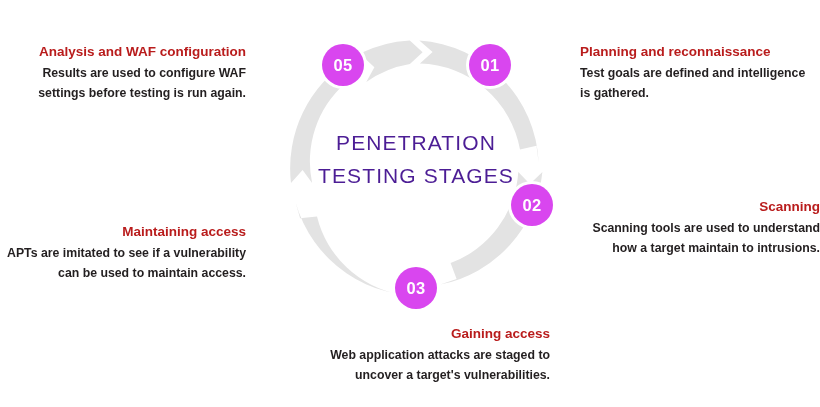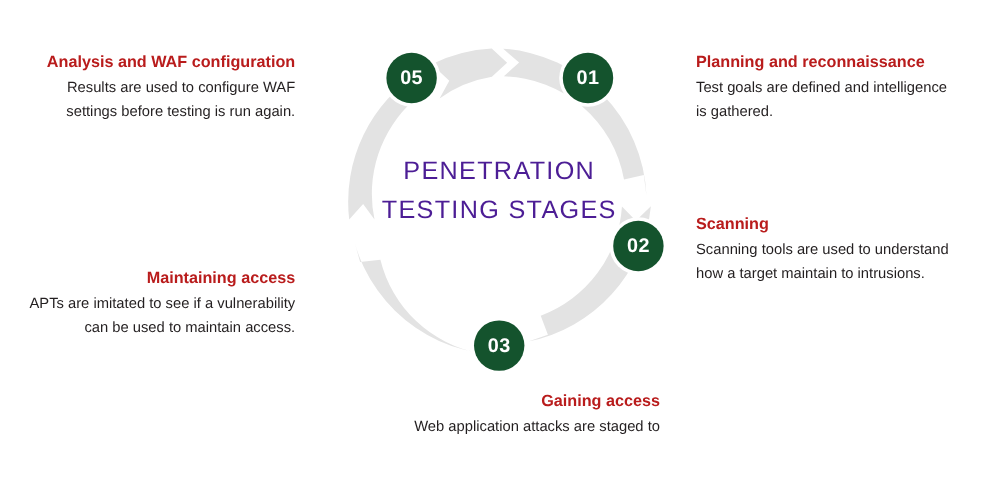--- a/index.html
+++ b/index.html
@@ -47,21 +47,21 @@
     font-family: "Liberation Sans", sans-serif;
   }
   .center-title .ln { display: block; white-space: nowrap; }
 
   
   .badge {
     position: absolute;
     width: 42px;
     height: 42px;
     border-radius: 50%;
-    background: #14532d;
+    background: #d946ef;
     color: #ffffff;
     font-size: 16.5px;
     font-weight: 700;
     letter-spacing: 0.3px;
     display: flex;
     align-items: center;
     justify-content: center;
     box-sizing: border-box;
     box-shadow: 0 0 0 3px #ffffff;
   }
@@ -79,35 +79,35 @@
     color: #b91c1c;
     font-size: 13.5px;
     font-weight: 700;
     line-height: 19px;
     margin: 0 0 3px 0;
     white-space: nowrap;
   }
   .label-body {
     color: #231f20;
     font-size: 12.3px;
-    font-weight: 400;
+    font-weight: 700;
     line-height: 19.5px;
     margin: 0;
   }
   .label-body .ln { display: block; white-space: nowrap; }
 
   .side-left  { text-align: right; }
   .side-right { text-align: left; }
   .side-bottom { text-align: center; }
 
   
   .lbl-analysis   { left: 0px;   top: 42px;  width: 246px; }
   .lbl-maintain   { left: 0px;   top: 182px; width: 246px; margin-top: 40px; }
   .lbl-planning   { left: 580px; top: 42px;  width: 240px; }
-  .lbl-scanning   { left: 580px; top: 177px; width: 240px; }
+  .lbl-scanning   { left: 580px; top: 197px; width: 240px; text-align: right; }
   .lbl-gaining    { left: 290px; top: 324px; width: 260px; text-align: right; }
 </style>
 </head>
 <body>
 
 <div id="canvas">
 
   <svg class="ring-svg" viewBox="0 0 256 256">
     <g fill="#e3e3e3">
 
@@ -192,16 +192,17 @@
     <p class="label-body">
       <span class="ln">Scanning tools are used to understand</span>
       <span class="ln">how a target maintain to intrusions.</span>
     </p>
   </div>
 
   <div class="label-block side-bottom lbl-gaining">
     <p class="label-title">Gaining access</p>
     <p class="label-body">
       <span class="ln">Web application attacks are staged to</span>
+      <span class="ln">uncover a target's vulnerabilities.</span>
     </p>
   </div>
 
 </div>
 
 </body></html>

